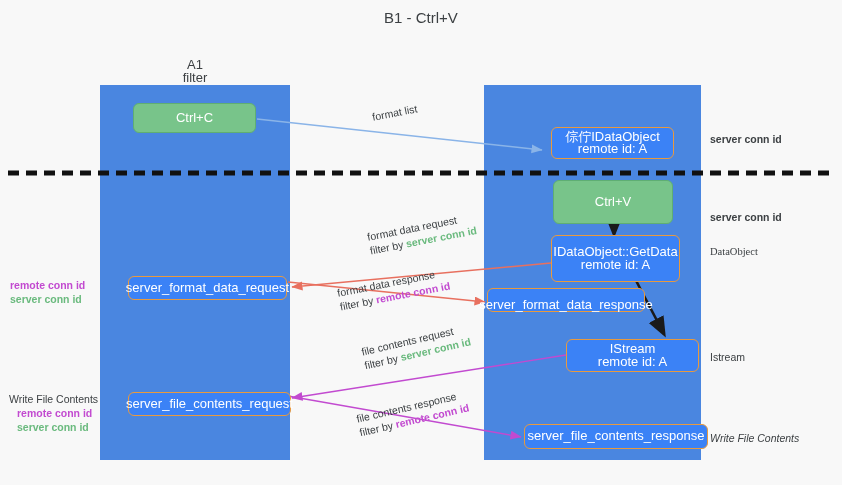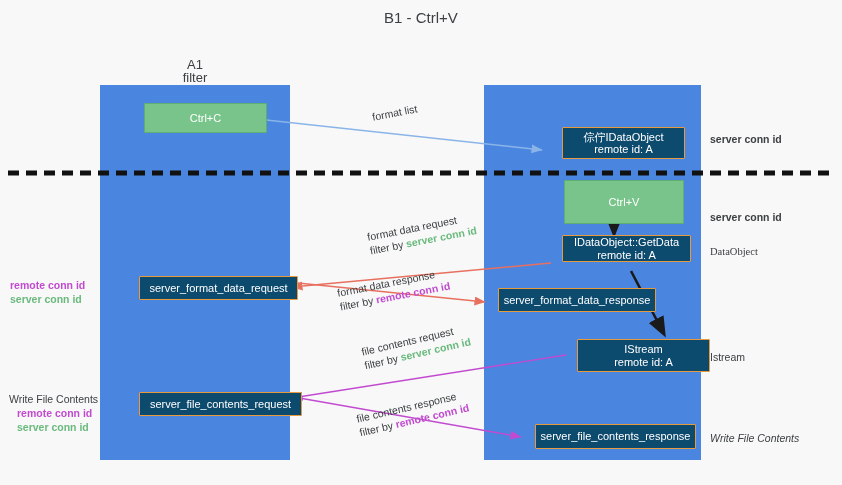--- a/index.html
+++ b/index.html
@@ -22,26 +22,25 @@
   .col-head{
     position:absolute;text-align:center;font-size:13px;line-height:13px;color:#3c4043;
   }
   .col-head .sub{display:block;}
 
   .lane{position:absolute;background:#4a86e0;}
 
   .node{
     position:absolute;box-sizing:border-box;
     display:flex;flex-direction:column;align-items:center;justify-content:center;
-    text-align:center;color:#ffffff;font-size:11px;line-height:12.5px;
-    border-radius:1px;
-    margin-left:11px;
+    text-align:center;color:#ffffff;font-size:13px;line-height:12.5px;
+    border-radius:6px;
   }
   .node.green{background:#78c48a;border:1px solid #5fae73;}
-  .node.orange{background:#0c4a6e;border:1px solid #e89a3f;}
+  .node.orange{background:#3b82f6;border:1px solid #e89a3f;}
 
   .edge-label{
     position:absolute;font-size:10.5px;line-height:14px;color:#3c4043;
     white-space:nowrap;
   }
   .edge-label .g{color:#6aba7e;font-weight:bold;}
   .edge-label .m{color:#c24ad0;font-weight:bold;}
   .rot-a{transform:rotate(-11deg);transform-origin:left top;}
   .rot-b{transform:rotate(-13deg);transform-origin:left top;}
 
@@ -109,43 +108,43 @@
 
   <div class="node orange" style="left:551px;top:127px;width:123px;height:32px;">
     <span>倧佇IDataObject</span>
     <span>remote id: A</span>
   </div>
 
   <div class="node green" style="left:553px;top:180px;width:120px;height:44px;">
     <span>Ctrl+V</span>
   </div>
 
-  <div class="node orange" style="left:551px;top:235px;width:129px;height:27px;">
+  <div class="node orange" style="left:551px;top:235px;width:129px;height:47px;">
     <span>IDataObject::GetData</span>
     <span>remote id: A</span>
   </div>
 
   <div class="node orange" style="left:566px;top:339px;width:133px;height:33px;">
     <span>IStream</span>
     <span>remote id: A</span>
   </div>
 
   <div class="node orange" style="left:128px;top:276px;width:159px;height:24px;">
     <span>server_format_data_request</span>
   </div>
 
-  <div class="node orange" style="left:487px;top:288px;width:158px;height:24px;">
+  <div class="node orange" style="left:487px;top:288px;width:158px;height:24px;justify-content:flex-end;">
     <span>server_format_data_response</span>
   </div>
 
   <div class="node orange" style="left:128px;top:392px;width:163px;height:24px;text-align:right;">
     <span>server_file_contents_request</span>
   </div>
 
-  <div class="node orange" style="left:524px;top:424px;width:161px;height:25px;">
+  <div class="node orange" style="left:524px;top:424px;width:184px;height:25px;">
     <span>server_file_contents_response</span>
   </div>
 
   <div class="edge-label rot-a" style="left:371px;top:110px;">
     <span>format list</span>
   </div>
 
   <div class="edge-label rot-a" style="left:366px;top:230px;">
     <div><span>format data request</span></div>
     <div>

